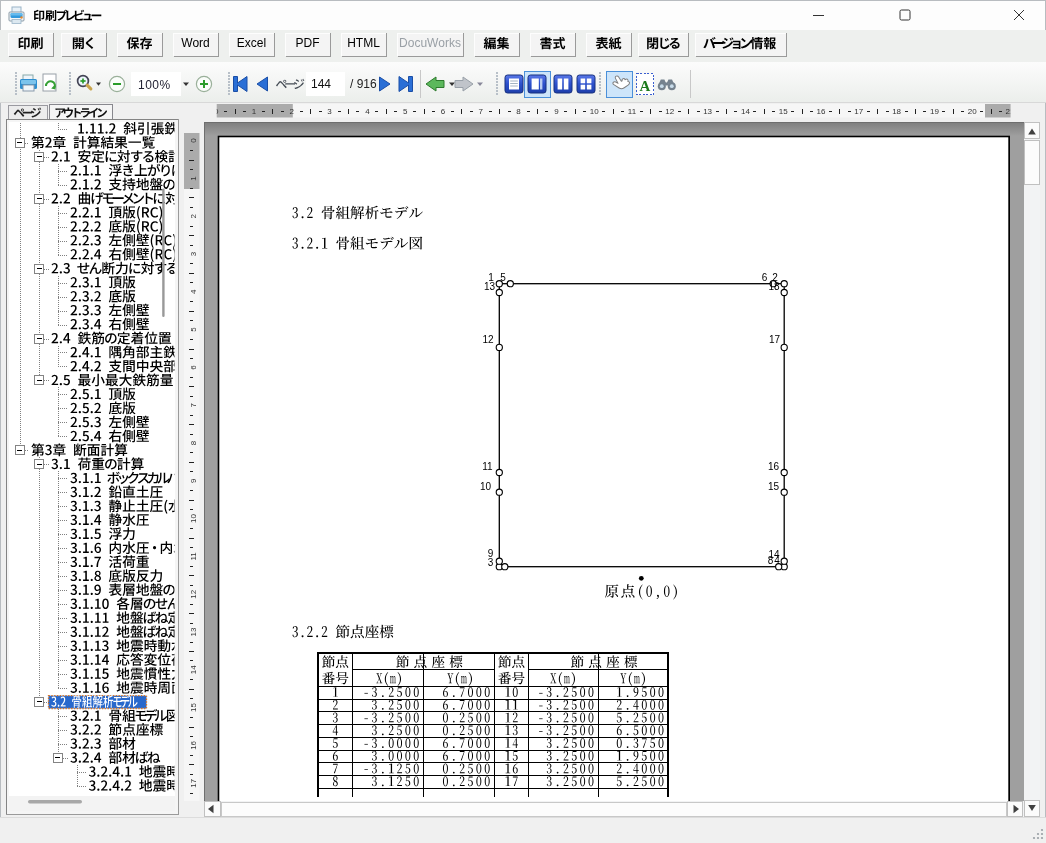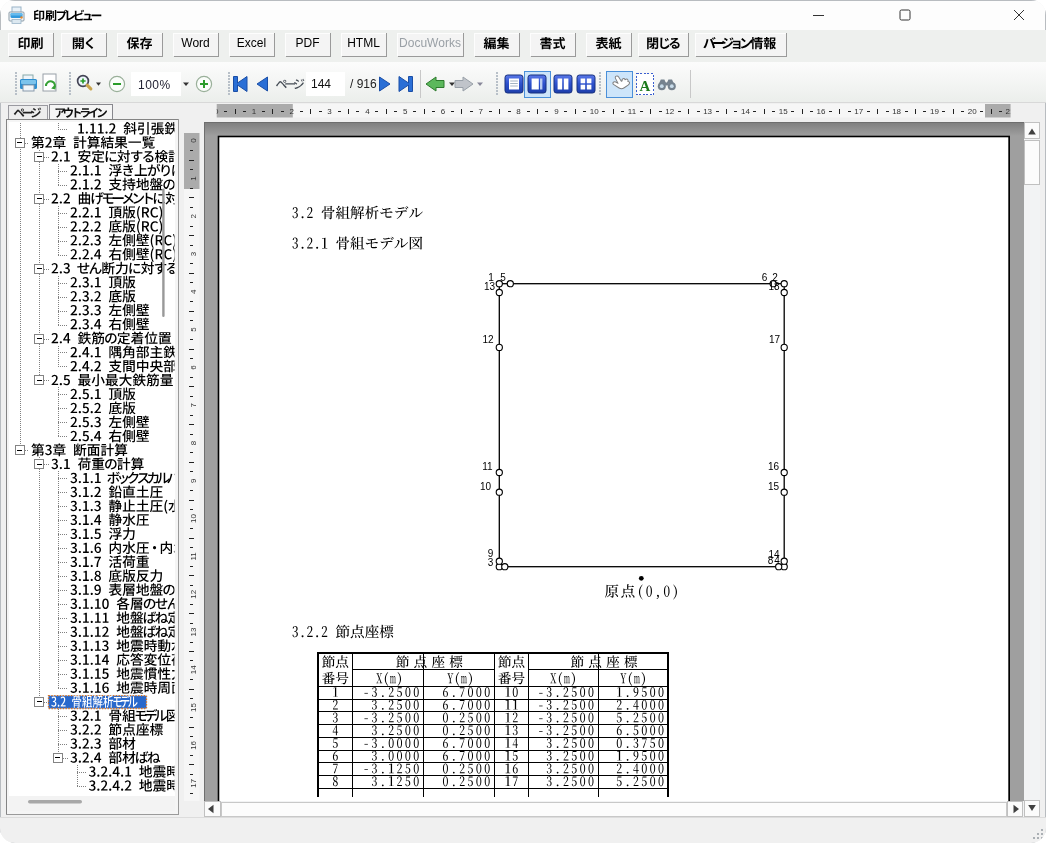--- a/index.html
+++ b/index.html
@@ -1,14 +1,14 @@
 <!DOCTYPE html>
 <html><head><meta charset="utf-8"><style>
 html,body{margin:0;padding:0;background:#fff;}
-#w{position:relative;width:1046px;height:843px;overflow:hidden;border-radius:15px;}
+#w{position:relative;width:1046px;height:843px;overflow:hidden;}
 svg{display:block}
 </style></head><body>
 <div id="w">
 <svg width="1046" height="843" viewBox="0 0 1046 843">
 <defs>
         <path id="g0" d="M150 512H460V396H150ZM150 199H462V83H150ZM812 781H933V191Q933 149 923 120Q913 90 885 75Q856 59 818 54Q779 50 728 50Q726 68 719 92Q712 115 702 138Q693 161 683 177Q718 176 750 176Q782 175 793 175Q804 176 808 180Q812 184 812 195ZM93 769 215 724V4H93ZM389 850 488 747Q439 724 384 703Q329 683 273 665Q217 647 163 633Q159 654 146 683Q134 713 122 733Q170 748 219 768Q267 787 312 809Q356 830 389 850ZM513 781H874V662H635V-87H513Z"></path>
         <path id="g1" d="M627 753H738V170H627ZM822 831H937V52Q937 4 926 -23Q915 -50 888 -65Q860 -79 817 -83Q773 -88 716 -88Q712 -63 701 -28Q691 7 679 33Q718 32 753 31Q787 31 801 31Q813 32 817 36Q822 40 822 53ZM329 509H429V-88H329ZM486 420H581V120Q581 90 576 70Q571 49 552 37Q534 24 512 22Q489 19 460 19Q458 40 450 66Q441 93 431 112Q447 111 459 111Q471 111 476 112Q482 112 484 114Q486 116 486 122ZM89 797H195V467Q195 408 192 338Q188 268 179 195Q170 123 153 54Q136 -15 108 -71Q99 -60 82 -47Q66 -34 49 -22Q32 -10 19 -4Q43 46 58 106Q72 166 79 229Q85 291 87 353Q89 414 89 467ZM143 797H574V504H143V610H461V691H143ZM189 420H534V321H276V15H189Z"></path>
         <path id="g2" d="M804 733Q804 709 821 693Q838 676 861 676Q885 676 902 693Q919 709 919 733Q919 757 902 774Q885 791 861 791Q838 791 821 774Q804 757 804 733ZM742 733Q742 766 758 793Q775 821 802 837Q829 853 861 853Q894 853 922 837Q949 821 965 793Q981 766 981 733Q981 701 965 674Q949 647 922 630Q894 614 861 614Q829 614 802 630Q775 647 758 674Q742 701 742 733ZM863 654Q856 640 851 621Q846 601 841 585Q833 548 820 503Q807 457 789 408Q771 359 746 311Q722 263 691 221Q646 161 586 109Q526 57 452 15Q378 -27 289 -56L180 64Q280 88 352 123Q424 158 478 203Q531 248 572 299Q605 341 629 390Q652 439 668 489Q683 538 689 581Q674 581 640 581Q605 581 559 581Q512 581 462 581Q411 581 364 581Q317 581 279 581Q242 581 224 581Q189 581 157 580Q124 579 105 577V718Q120 716 141 714Q163 712 185 711Q208 710 224 710Q240 710 269 710Q299 710 338 710Q377 710 420 710Q462 710 504 710Q547 710 584 710Q621 710 648 710Q675 710 687 710Q702 710 723 711Q745 712 765 718Z"></path>
         <path id="g3" d="M195 40Q204 59 206 73Q208 87 208 105Q208 124 208 163Q208 202 208 254Q208 305 208 362Q208 419 208 474Q208 529 208 574Q208 619 208 647Q208 666 206 687Q205 708 202 728Q200 747 197 761H354Q350 732 347 704Q344 676 344 647Q344 623 344 588Q344 552 344 509Q344 466 344 420Q344 374 344 329Q344 284 344 244Q344 204 344 174Q344 144 344 127Q405 145 475 177Q544 208 614 251Q685 295 747 347Q810 399 858 458L929 345Q827 222 676 132Q526 43 349 -15Q339 -19 323 -25Q307 -31 290 -42Z"></path>
         <path id="g4" d="M738 810Q751 792 766 767Q781 742 794 717Q808 692 818 673L737 639Q722 670 700 709Q679 749 659 778ZM856 855Q870 836 885 811Q900 786 914 761Q929 737 937 719L858 685Q842 717 820 756Q798 795 777 823ZM307 767Q303 744 301 714Q299 684 299 663Q299 648 299 610Q299 573 299 522Q299 471 299 416Q299 360 299 309Q299 257 299 217Q299 177 299 158Q299 126 315 114Q331 102 364 95Q387 92 417 91Q447 89 480 89Q519 89 566 91Q614 94 663 98Q711 102 754 109Q797 116 828 124V-22Q781 -29 719 -34Q657 -38 592 -40Q528 -43 472 -43Q423 -43 380 -40Q336 -37 304 -32Q239 -19 203 17Q167 54 167 118Q167 147 167 193Q167 240 167 296Q167 353 167 410Q167 468 167 520Q167 571 167 609Q167 647 167 663Q167 674 166 693Q165 712 163 732Q162 752 159 767ZM241 460Q289 470 343 485Q397 499 452 516Q507 533 556 551Q606 568 645 585Q672 595 698 608Q725 621 754 639L808 512Q779 501 747 487Q716 474 691 465Q647 448 591 429Q534 410 473 392Q412 373 353 357Q293 341 242 329Z"></path>

